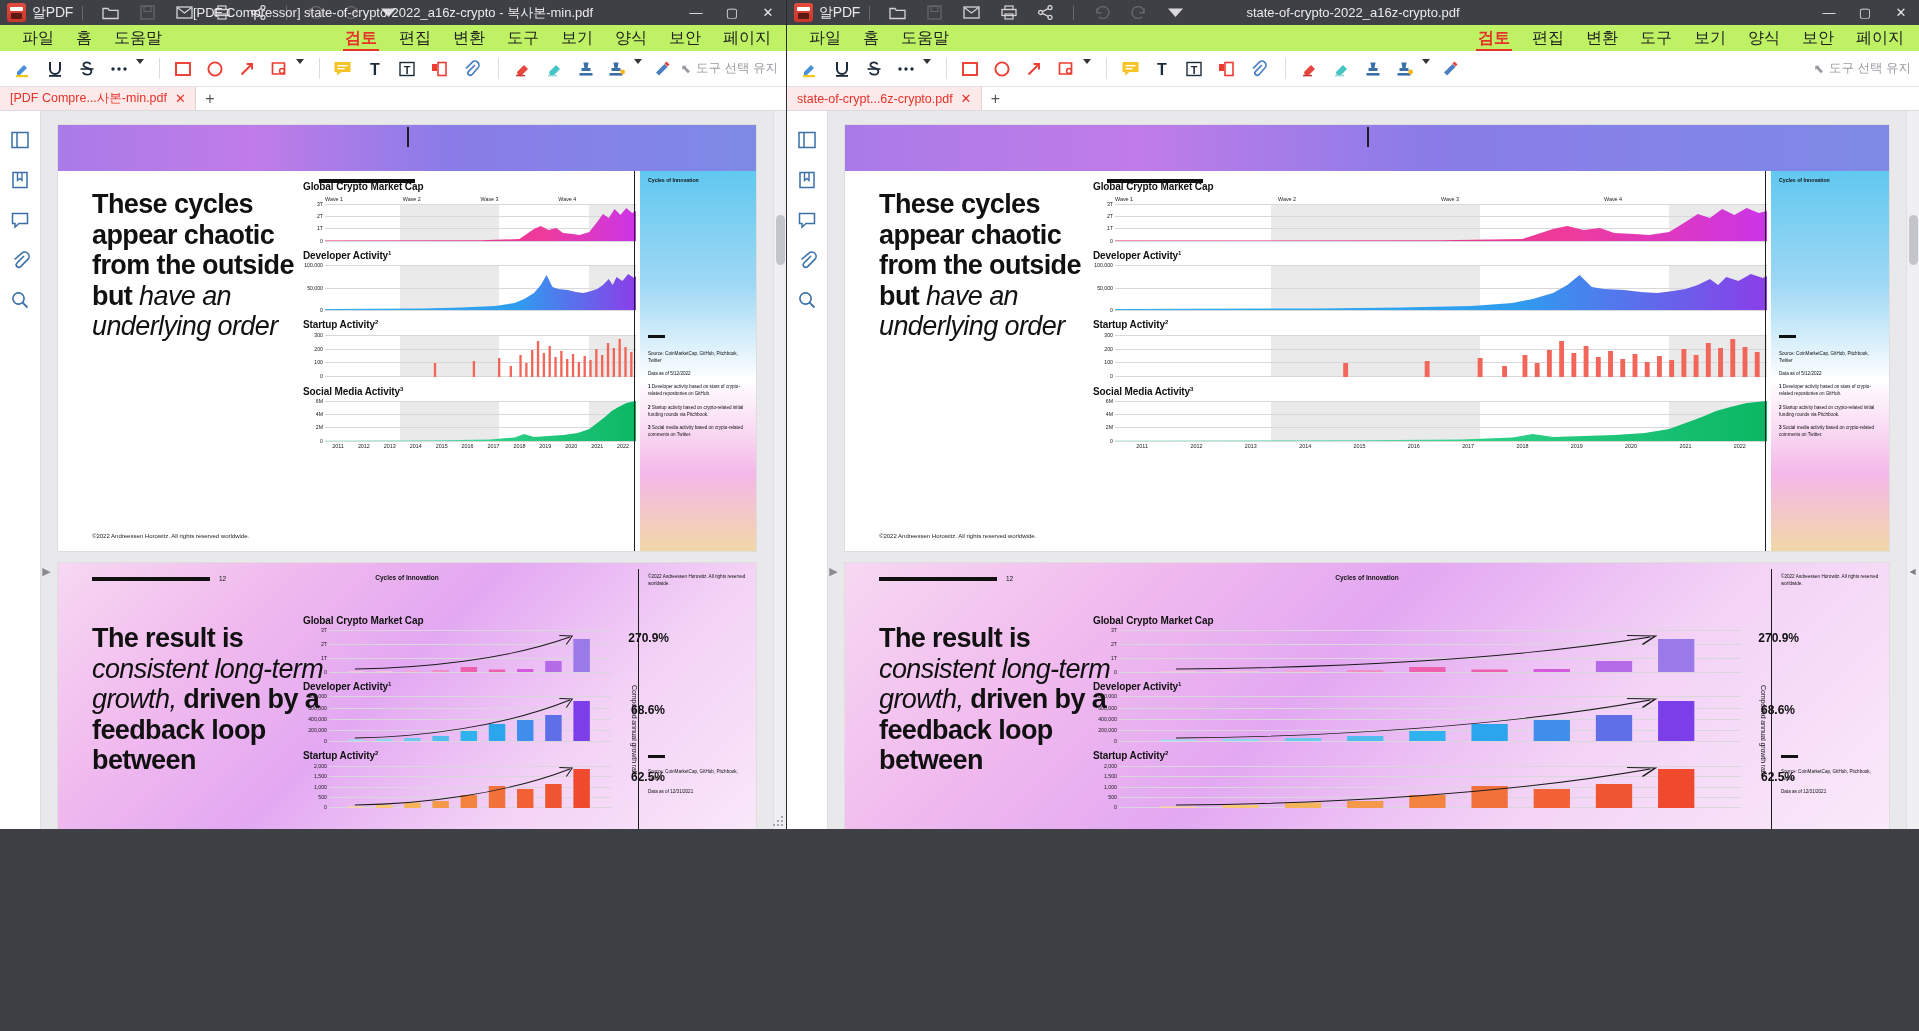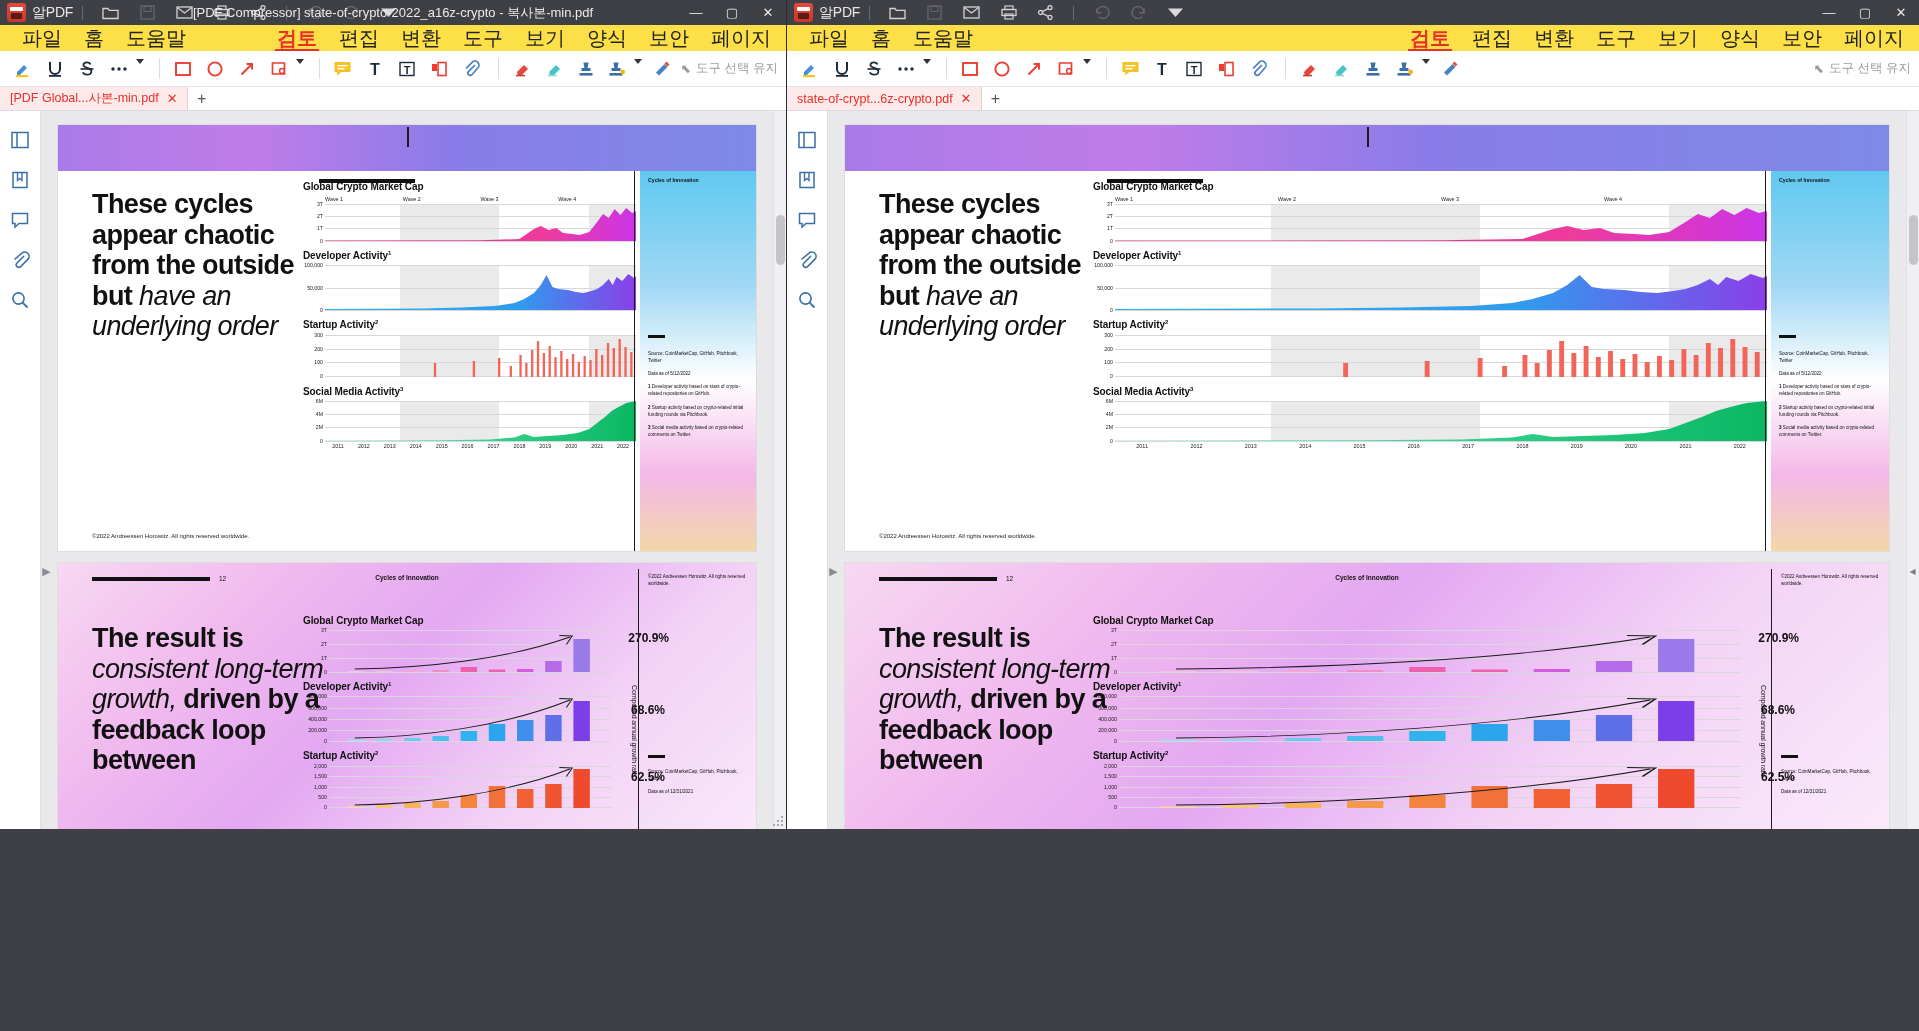--- a/index.html
+++ b/index.html
@@ -44,22 +44,22 @@
     font-size: 13px; color: #eaeaec; pointer-events: none; white-space: nowrap;
   }
   .win-ctrls { margin-left: auto; display: flex; height: 25px; z-index: 3; }
   .win-btn {
     width: 36px; height: 25px; display: flex; align-items: center;
     justify-content: center; color: #e8e8ea; font-size: 13px;
   }
 
   
   .ribbon-tabs {
-    height: 26px; background: #fde047; display: flex; align-items: center;
-    font-size: 20px; color: #222; padding-left: 11px; position: relative;
+    height: 26px; background: #bef264; display: flex; align-items: center;
+    font-size: 16px; color: #222; padding-left: 11px; position: relative;
   }
   .rt { padding: 0 11px; height: 26px; line-height: 26px; white-space: nowrap; }
   .rt.active { color: #e8312a; font-weight: 600; position: relative; }
   .rt.active::after {
     content: ""; position: absolute; left: 9px; right: 9px; bottom: 0;
     height: 2.5px; background: #e8312a;
   }
   .rt-right { margin-left: auto; display: flex; padding-right: 4px; }
 
   
@@ -392,21 +392,21 @@
           </svg>
         </div>
       <div class="tool-select">
         <span>⬉</span>
         <span>도구 선택 유지</span>
       </div>
     </div>
 
     <div class="tabstrip">
       <div class="doctab">
-        <span>[PDF Global...사본-min.pdf</span>
+        <span>[PDF Compre...사본-min.pdf</span>
         <span class="x">✕</span>
       </div>
       <div class="newtab">+</div>
     </div>
 
     <div class="viewer">
       <div class="leftrail">
         <div class="rail-btn">
             <svg width="20" height="20" viewBox="0 0 20 20">
               <rect x="2" y="2.5" width="16" height="15" fill="none" stroke="#3a6fa8" stroke-width="1.5"></rect>
@@ -811,20 +811,21 @@
           <svg width="16" height="13" viewBox="0 0 16 13">
             <path d="M13 6.5a6 6 0 1 0-1.8 4.3" fill="none" stroke="#9a9aa0" stroke-width="1.4"></path>
             <path d="M13 2.2v4.6H8.4" fill="none" stroke="#9a9aa0" stroke-width="1.4"></path>
           </svg>
         </div>
       <div class="tb-icon">
           <svg width="17" height="11" viewBox="0 0 17 11">
             <path d="M1 1.5h15L8.5 10z" fill="#e8e8ea"></path>
           </svg>
         </div>
+      <div class="tb-title">state-of-crypto-2022_a16z-crypto.pdf</div>
       <div class="win-ctrls">
         <div class="win-btn">—</div>
         <div class="win-btn">▢</div>
         <div class="win-btn close">✕</div>
       </div>
     </div>
 
     <div class="ribbon-tabs">
       <div class="rt">파일</div>
       <div class="rt">홈</div>

